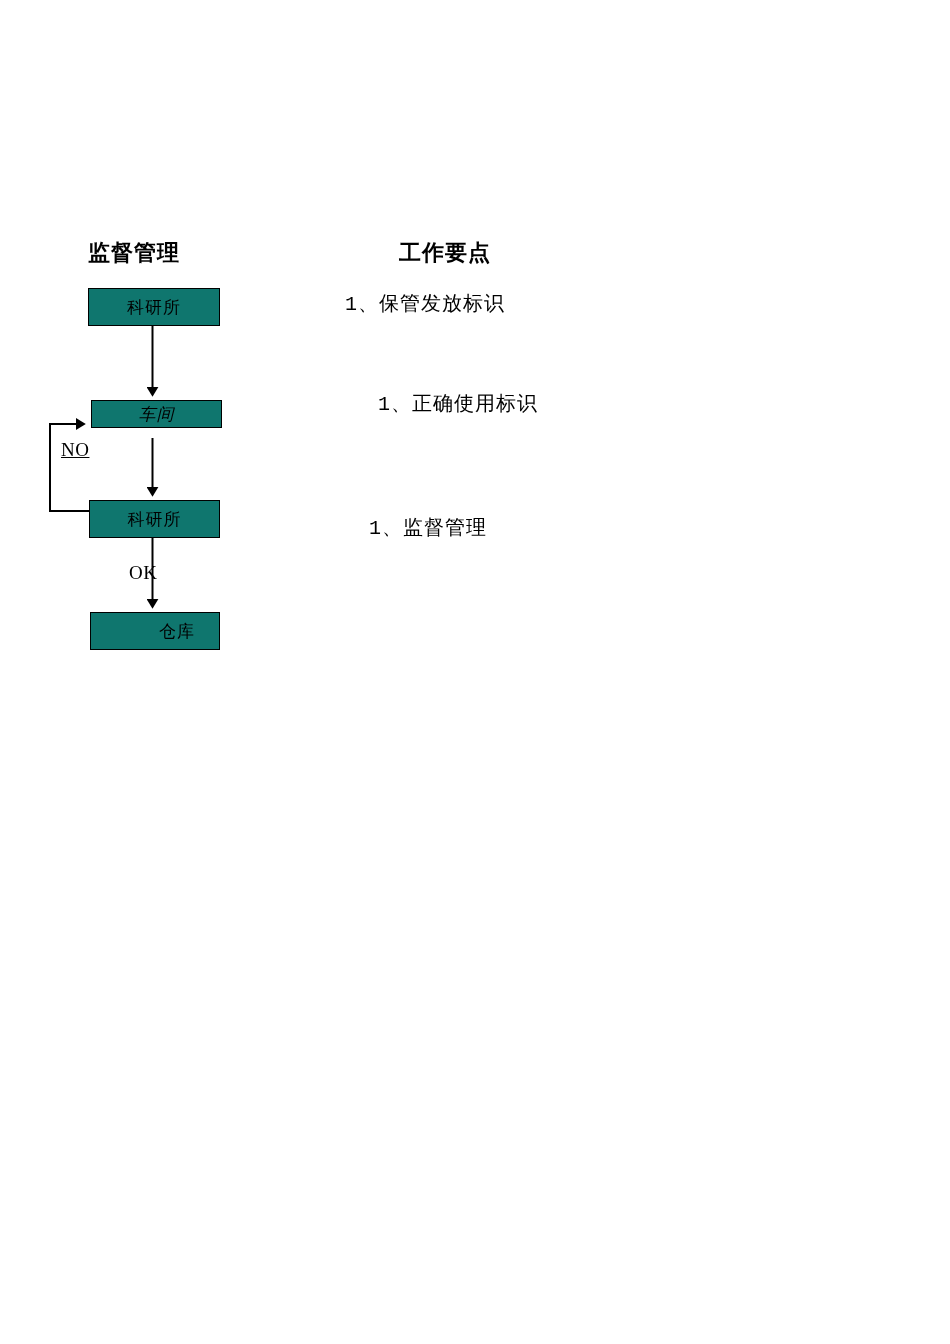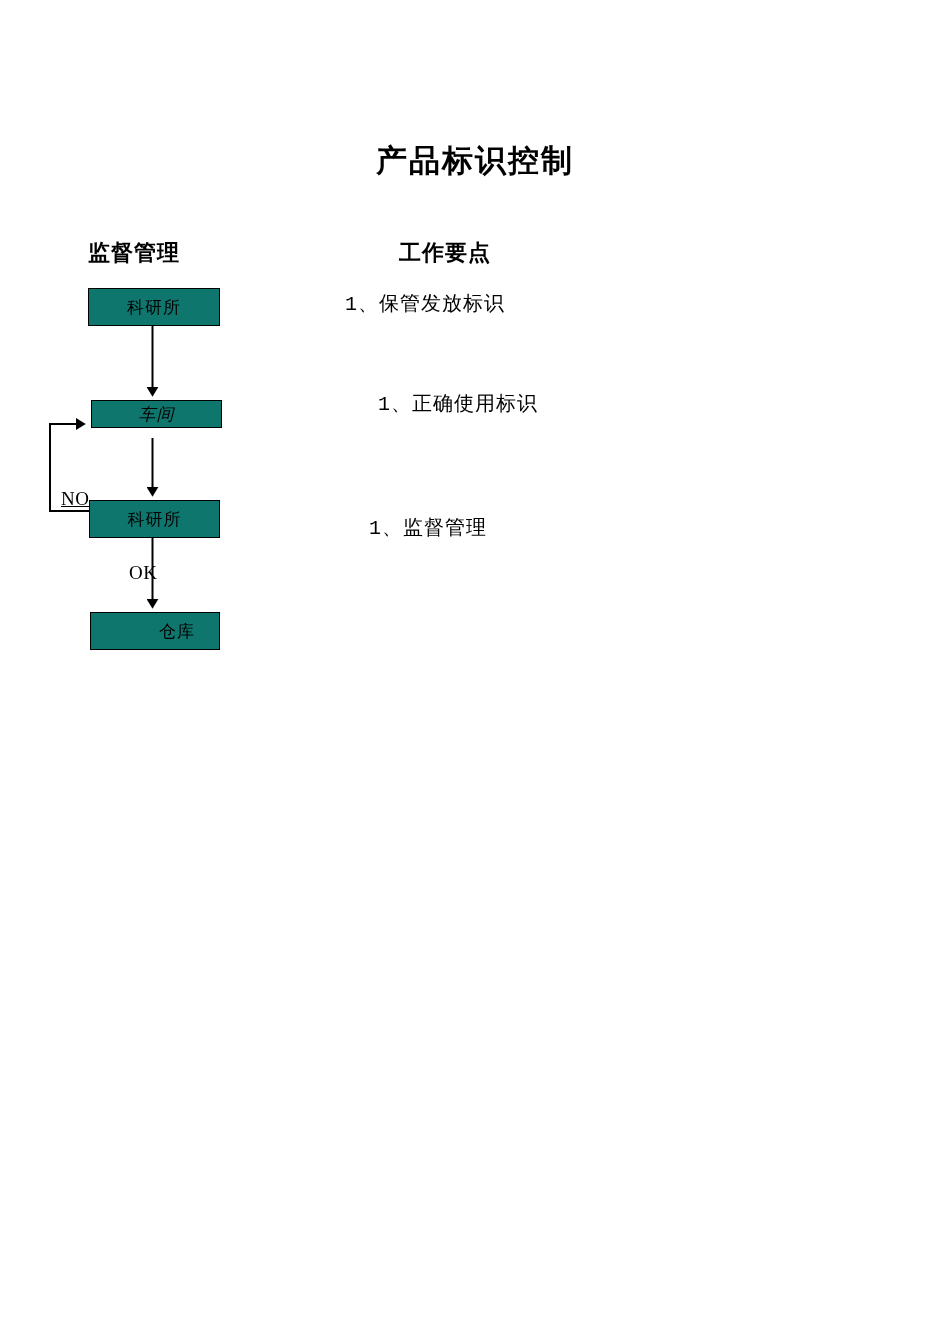--- a/index.html
+++ b/index.html
@@ -86,42 +86,41 @@
   #node-2 { left: 89px; top: 500px; width: 131px; height: 38px; }
   #node-3 { left: 90px; top: 612px; width: 130px; height: 38px; padding-left: 44px; }
 
   .edge-label {
     position: absolute;
     font-size: 19px;
     letter-spacing: 0.5px;
     font-family: "Liberation Serif", "DejaVu Serif", serif;
     white-space: nowrap;
   }
-  #label-no { left: 61px;  top: 488px; text-decoration: underline; }
+  #label-no { left: 61px;  top: 439px; text-decoration: underline; }
   #label-ok { left: 129px; top: 562px; }
 
   
   .work-point {
     position: absolute;
     font-size: 20px;
     letter-spacing: 1px;
     white-space: nowrap;
     font-family: Liberation Mono, monospace;
   }
   #point-0 { left: 345px; top: 290px; }
   #point-1 { left: 378px; top: 390px; }
   #point-2 { left: 369px; top: 514px; }
 </style>
 </head>
 <body>
 
 <div class="page">
 
 
-  <div class="doc-title">产品标识控制</div>
 
   <div class="col-heading" id="heading-flow">监督管理</div>
   <div class="col-heading" id="heading-points">工作要点</div>
 
   <svg class="flowchart" width="950" height="1344" viewBox="0 0 950 1344">
     <defs>
       <marker id="arrow-down" markerWidth="12" markerHeight="12" refX="3.2" refY="6" orient="auto" markerUnits="userSpaceOnUse">
         <path d="M0,0 L0,12 L10,6 z" fill="#000000"></path>
       </marker>
     </defs>

